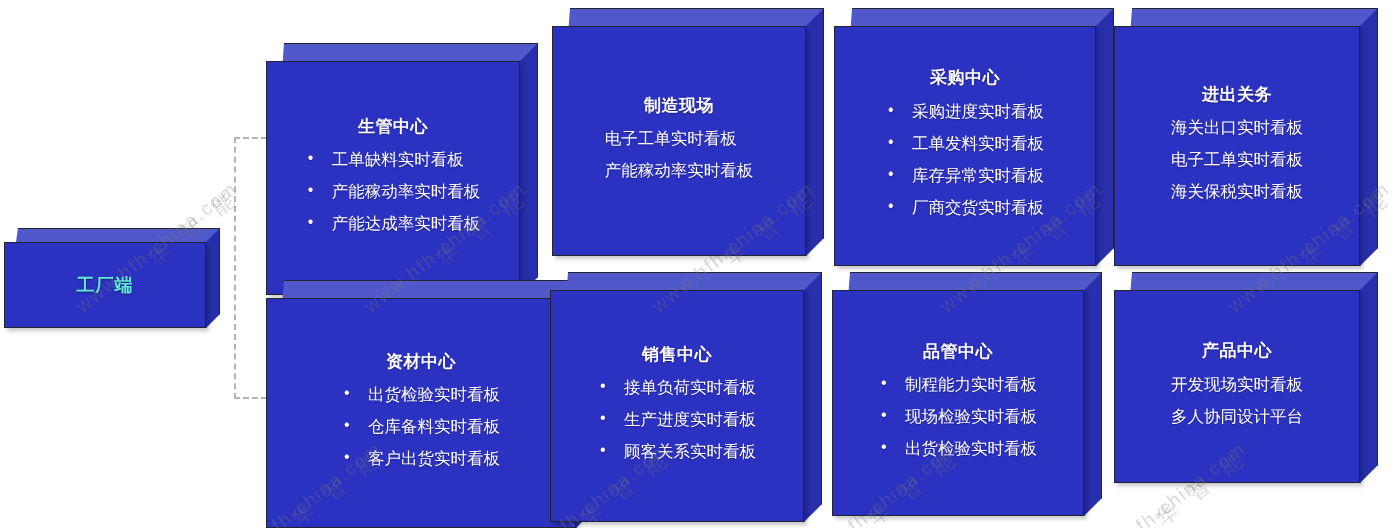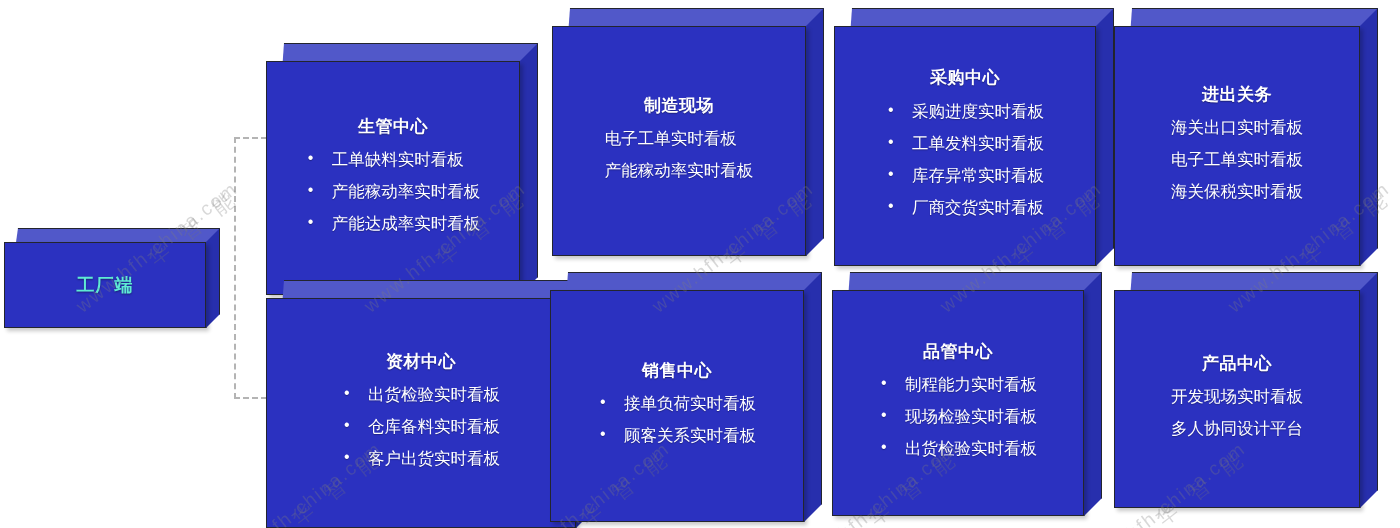--- a/index.html
+++ b/index.html
@@ -224,39 +224,40 @@
     </div>
   </div>
 
   <div class="cube" style="left:550px; top:272px; width:272px; height:250px; --d:18px;">
     <div class="face-top"></div>
     <div class="face-side"></div>
     <div class="face-front">
       <div class="card-title">销售中心</div>
       <ul class="card-list">
         <li>接单负荷实时看板</li>
+        <li>生产进度实时看板</li>
         <li>顾客关系实时看板</li>
       </ul>
     </div>
   </div>
 
   <div class="cube" style="left:832px; top:272px; width:270px; height:244px; --d:18px;">
     <div class="face-top"></div>
     <div class="face-side"></div>
     <div class="face-front">
       <div class="card-title">品管中心</div>
       <ul class="card-list">
         <li>制程能力实时看板</li>
         <li>现场检验实时看板</li>
         <li>出货检验实时看板</li>
       </ul>
     </div>
   </div>
 
-  <div class="cube" style="left:1114px; top:272px; width:264px; height:236px; --d:18px;">
+  <div class="cube" style="left:1114px; top:272px; width:264px; height:211px; --d:18px;">
     <div class="face-top"></div>
     <div class="face-side"></div>
     <div class="face-front">
       <div class="card-title">产品中心</div>
       <ul class="card-list no-bullet">
         <li>开发现场实时看板</li>
         <li>多人协同设计平台</li>
       </ul>
     </div>
   </div>

